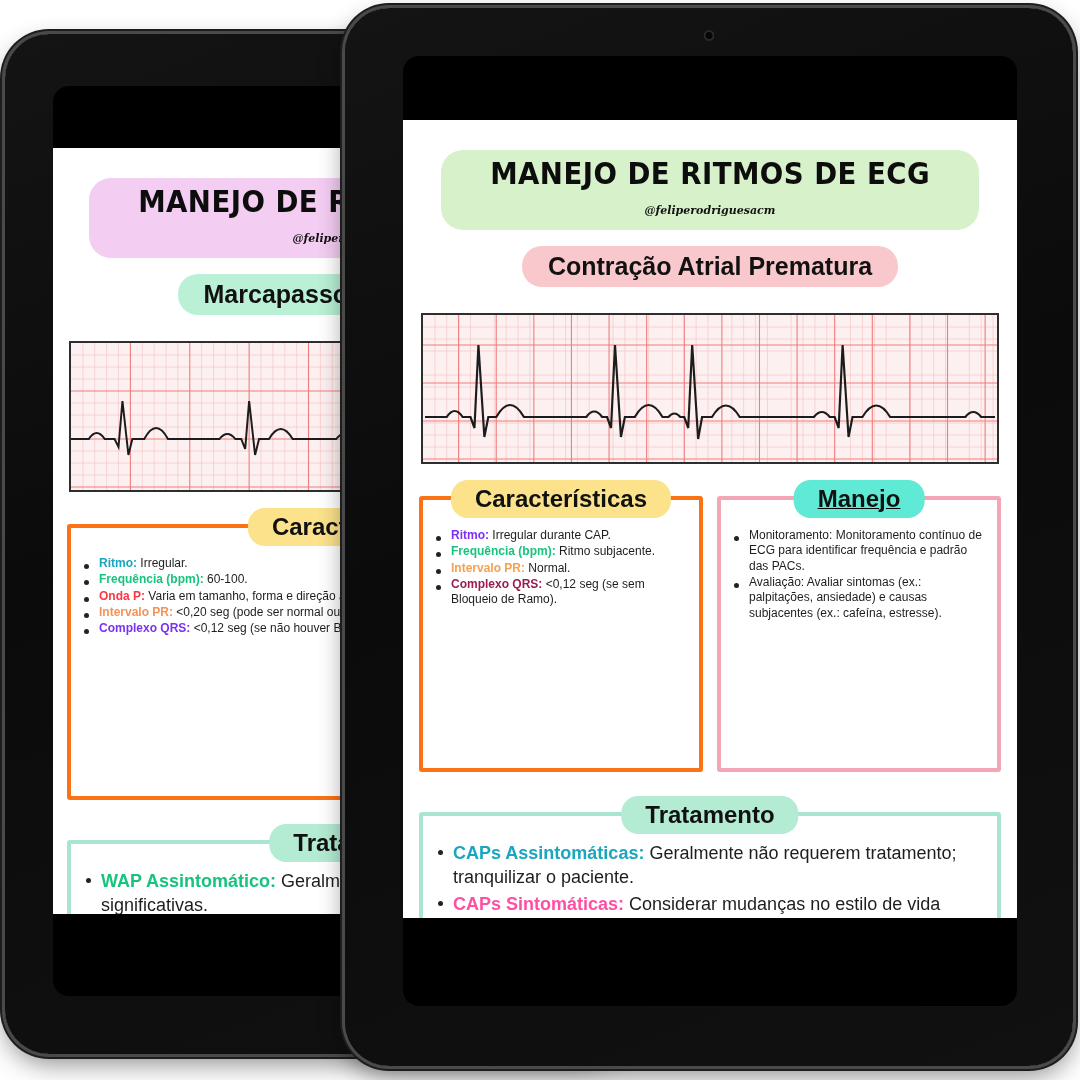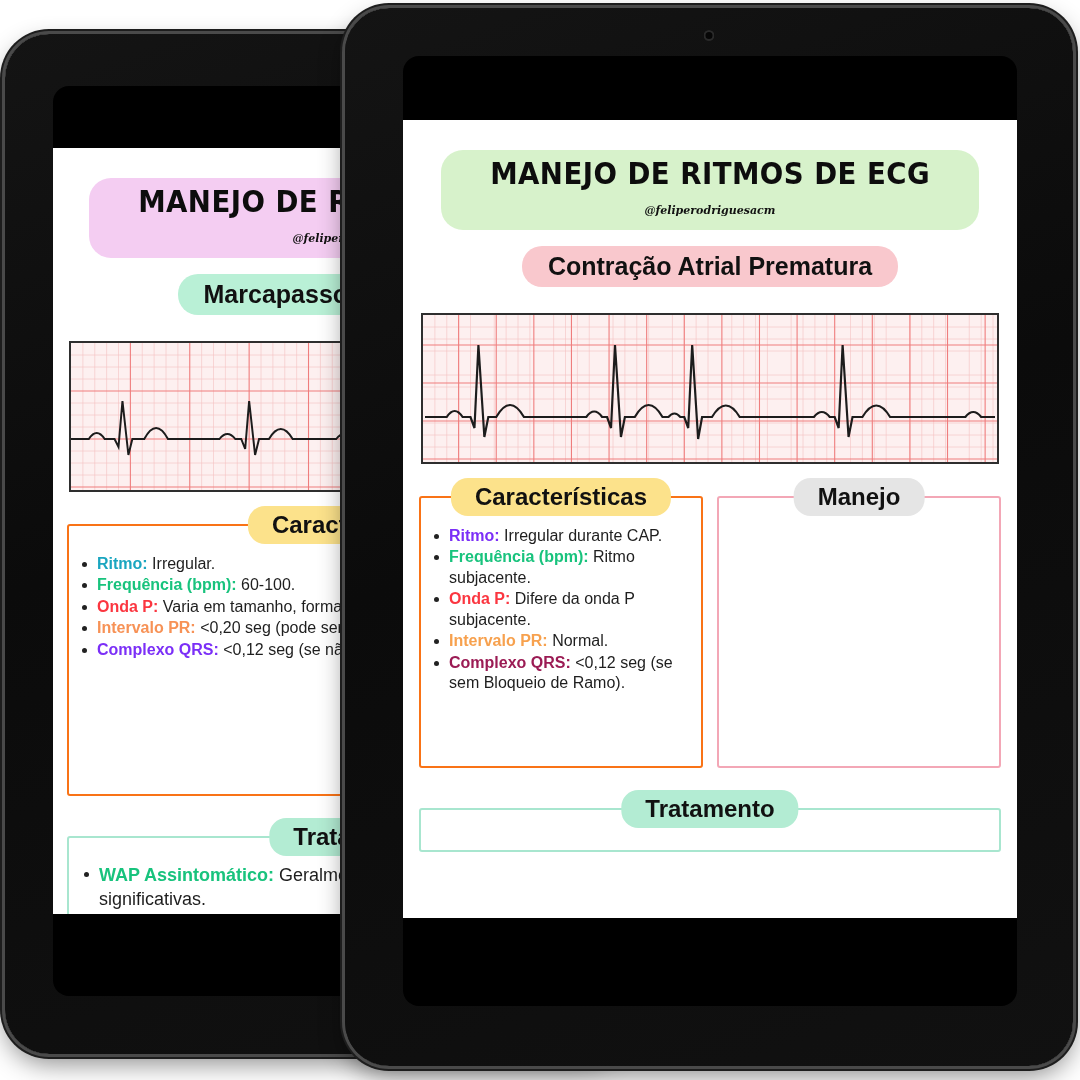--- a/index.html
+++ b/index.html
@@ -50,35 +50,35 @@
   .subtitle-badge.pink{background:#f9c8cd;}
   .subtitle-badge.mint{background:#b9f0d6;}
   .subtitle-text{font-size:25px;font-weight:600;color:#111;white-space:nowrap;}
 
   
   .ecg{margin:26px 18px 0 18px;border:2px solid #2e2e2e;background:#fdf0f0;height:147px;}
   .ecg svg{display:block;width:100%;height:100%;}
 
   
   .panels{display:flex;gap:14px;margin:32px 16px 0 16px;align-items:flex-start;}
-  .panel{position:relative;border:2px solid #f97316;border-radius:3px;
+  .panel{position:relative;border:4px solid #f97316;border-radius:3px;
     padding:28px 10px 12px 6px;flex:1;min-height:228px;}
   .panel.manejo{border-color:#f3a7b6;}
   .panel-badge{position:absolute;top:-20px;left:50%;transform:translateX(-50%);
     background:#fce28b;border-radius:17px;padding:5px 24px;white-space:nowrap;}
-  .panel.manejo .panel-badge{background:#e5e5e5;}
+  .panel.manejo .panel-badge{background:#5eead4;text-decoration:underline;}
   .panel-badge-text{font-size:24px;font-weight:700;color:#111;}
 
   .panel.full{margin:40px 16px 0 16px;border-color:#a8e6cf;padding:26px 14px 14px 8px;
     min-height:auto;}
   .panel.full .panel-badge{background:#b3ecd3;}
 
   ul.blist{list-style:none;margin:0;padding:0;}
   ul.blist li{position:relative;padding-left:22px;margin-bottom:1px;
-    font-size:16px;line-height:1.28;color:#1e1e1e;}
+    font-size:12px;line-height:1.28;color:#1e1e1e;}
   ul.blist li:before{content:"";position:absolute;left:7px;top:8px;
     width:5px;height:5px;border-radius:50%;background:#222;}
   .panel.full ul.blist li{font-size:18px;line-height:1.32;margin-bottom:3px;}
   .lbl{font-weight:700;}
 </style>
 </head>
 <body>
 
 <div class="stage">
 
@@ -194,37 +194,44 @@
           </div>
 
           <div class="panels">
             <div class="panel">
               <div class="panel-badge">
                 <span class="panel-badge-text">Características</span>
               </div>
               <ul class="blist">
                   <li><span class="lbl" style="color: rgb(123, 47, 247);">Ritmo:</span><span> Irregular durante CAP.</span></li>
                   <li><span class="lbl" style="color: rgb(24, 195, 125);">Frequência (bpm):</span><span> Ritmo subjacente.</span></li>
-                  <li><span class="lbl" style="color: rgb(251, 54, 64);">Onda P:</span><span> Difere da onda P subjacente.</span></li>
                   <li><span class="lbl" style="color: rgb(247, 161, 78);">Intervalo PR:</span><span> Normal.</span></li>
                   <li><span class="lbl" style="color: rgb(155, 27, 84);">Complexo QRS:</span><span> &lt;0,12 seg (se sem Bloqueio de Ramo).</span></li>
                 </ul>
             </div>
 
             <div class="panel manejo">
               <div class="panel-badge">
                 <span class="panel-badge-text">Manejo</span>
               </div>
+              <ul class="blist">
+                  <li><span>Monitoramento: Monitoramento contínuo de ECG para identificar frequência e padrão das PACs.</span></li>
+                  <li><span>Avaliação: Avaliar sintomas (ex.: palpitações, ansiedade) e causas subjacentes (ex.: cafeína, estresse).</span></li>
+                </ul>
             </div>
           </div>
 
           <div class="panel full">
             <div class="panel-badge">
               <span class="panel-badge-text">Tratamento</span>
             </div>
+            <ul class="blist">
+                <li><span class="lbl" style="color: rgb(26, 166, 192);">CAPs Assintomáticas:</span><span> Geralmente não requerem tratamento; tranquilizar o paciente.</span></li>
+                <li><span class="lbl" style="color: rgb(255, 79, 163);">CAPs Sintomáticas:</span><span> Considerar mudanças no estilo de vida (reduzir cafeína, gerenciar estresse).</span></li>
+              </ul>
           </div>
 
         </div>
       </div>
     </div>
   </div>
 
 </div>
 
 </body></html>

